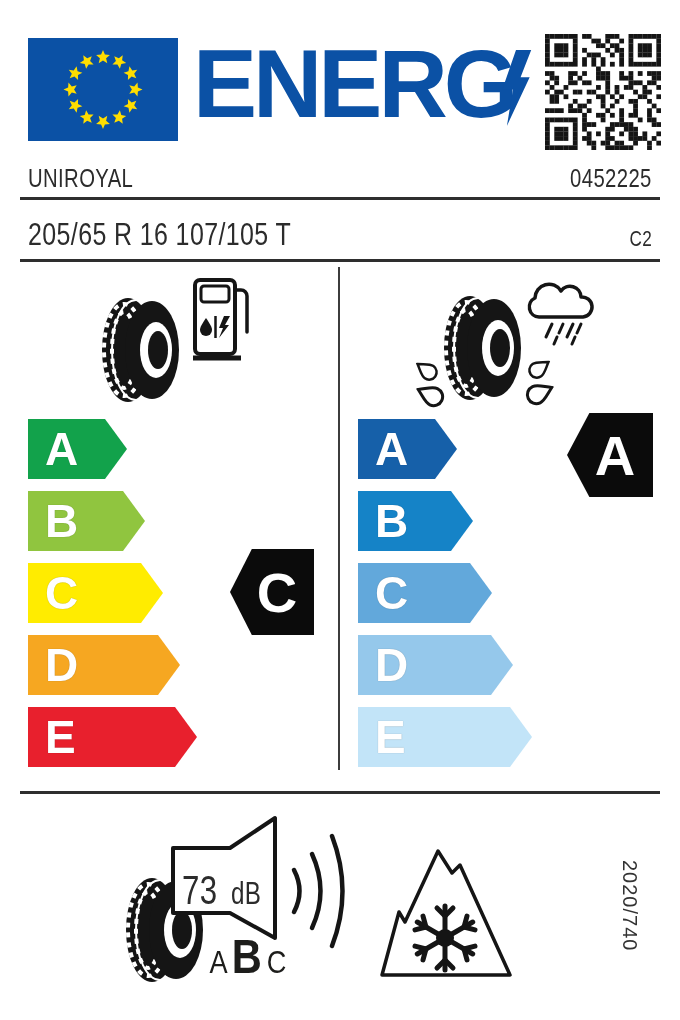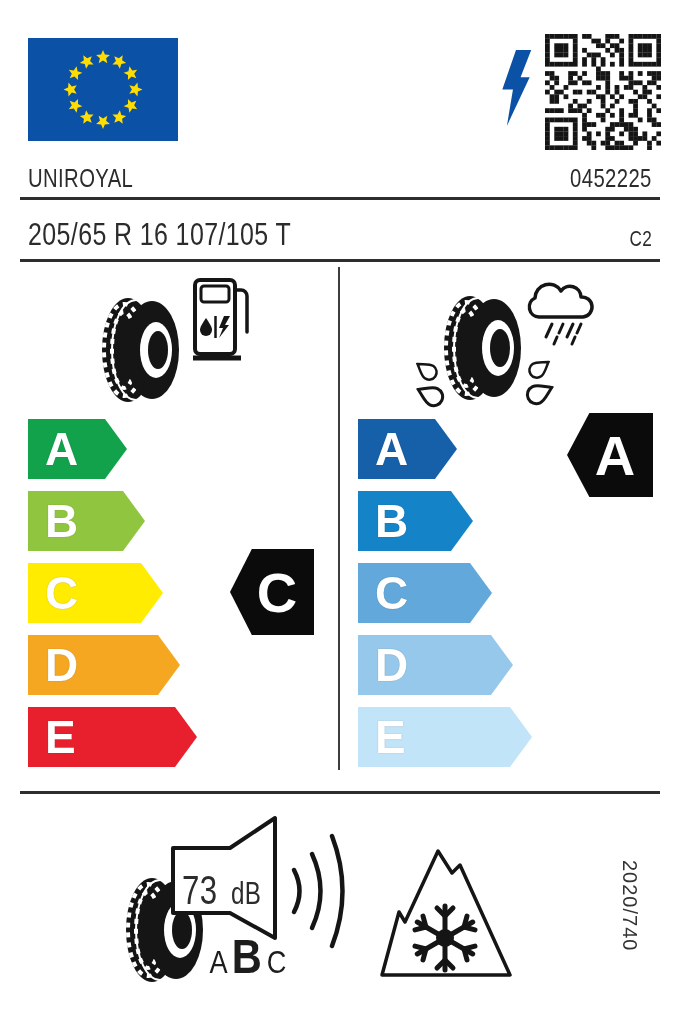--- a/index.html
+++ b/index.html
@@ -96,20 +96,21 @@
       <use href="#star" transform="rotate(150 75 51.5)"></use>
       <use href="#star" transform="rotate(180 75 51.5)"></use>
       <use href="#star" transform="rotate(210 75 51.5)"></use>
       <use href="#star" transform="rotate(240 75 51.5)"></use>
       <use href="#star" transform="rotate(270 75 51.5)"></use>
       <use href="#star" transform="rotate(300 75 51.5)"></use>
       <use href="#star" transform="rotate(330 75 51.5)"></use>
     </g>
   </svg>
 
+  <div class="abs energ">ENERG</div>
 
   <svg class="abs bolt" viewBox="0 0 40 100">
     <polygon points="20,0 40,0 26,36 38,36 8,100 16,52 2,52" fill="#0b51a5"></polygon>
   </svg>
 
   <svg class="abs qr" id="qr-svg" viewBox="0 0 116 116">
       <rect x="0.00" y="0.00" width="4.79" height="4.79" fill="#151515"></rect>
       <rect x="4.64" y="0.00" width="4.79" height="4.79" fill="#151515"></rect>
       <rect x="9.28" y="0.00" width="4.79" height="4.79" fill="#151515"></rect>
       <rect x="13.92" y="0.00" width="4.79" height="4.79" fill="#151515"></rect>

